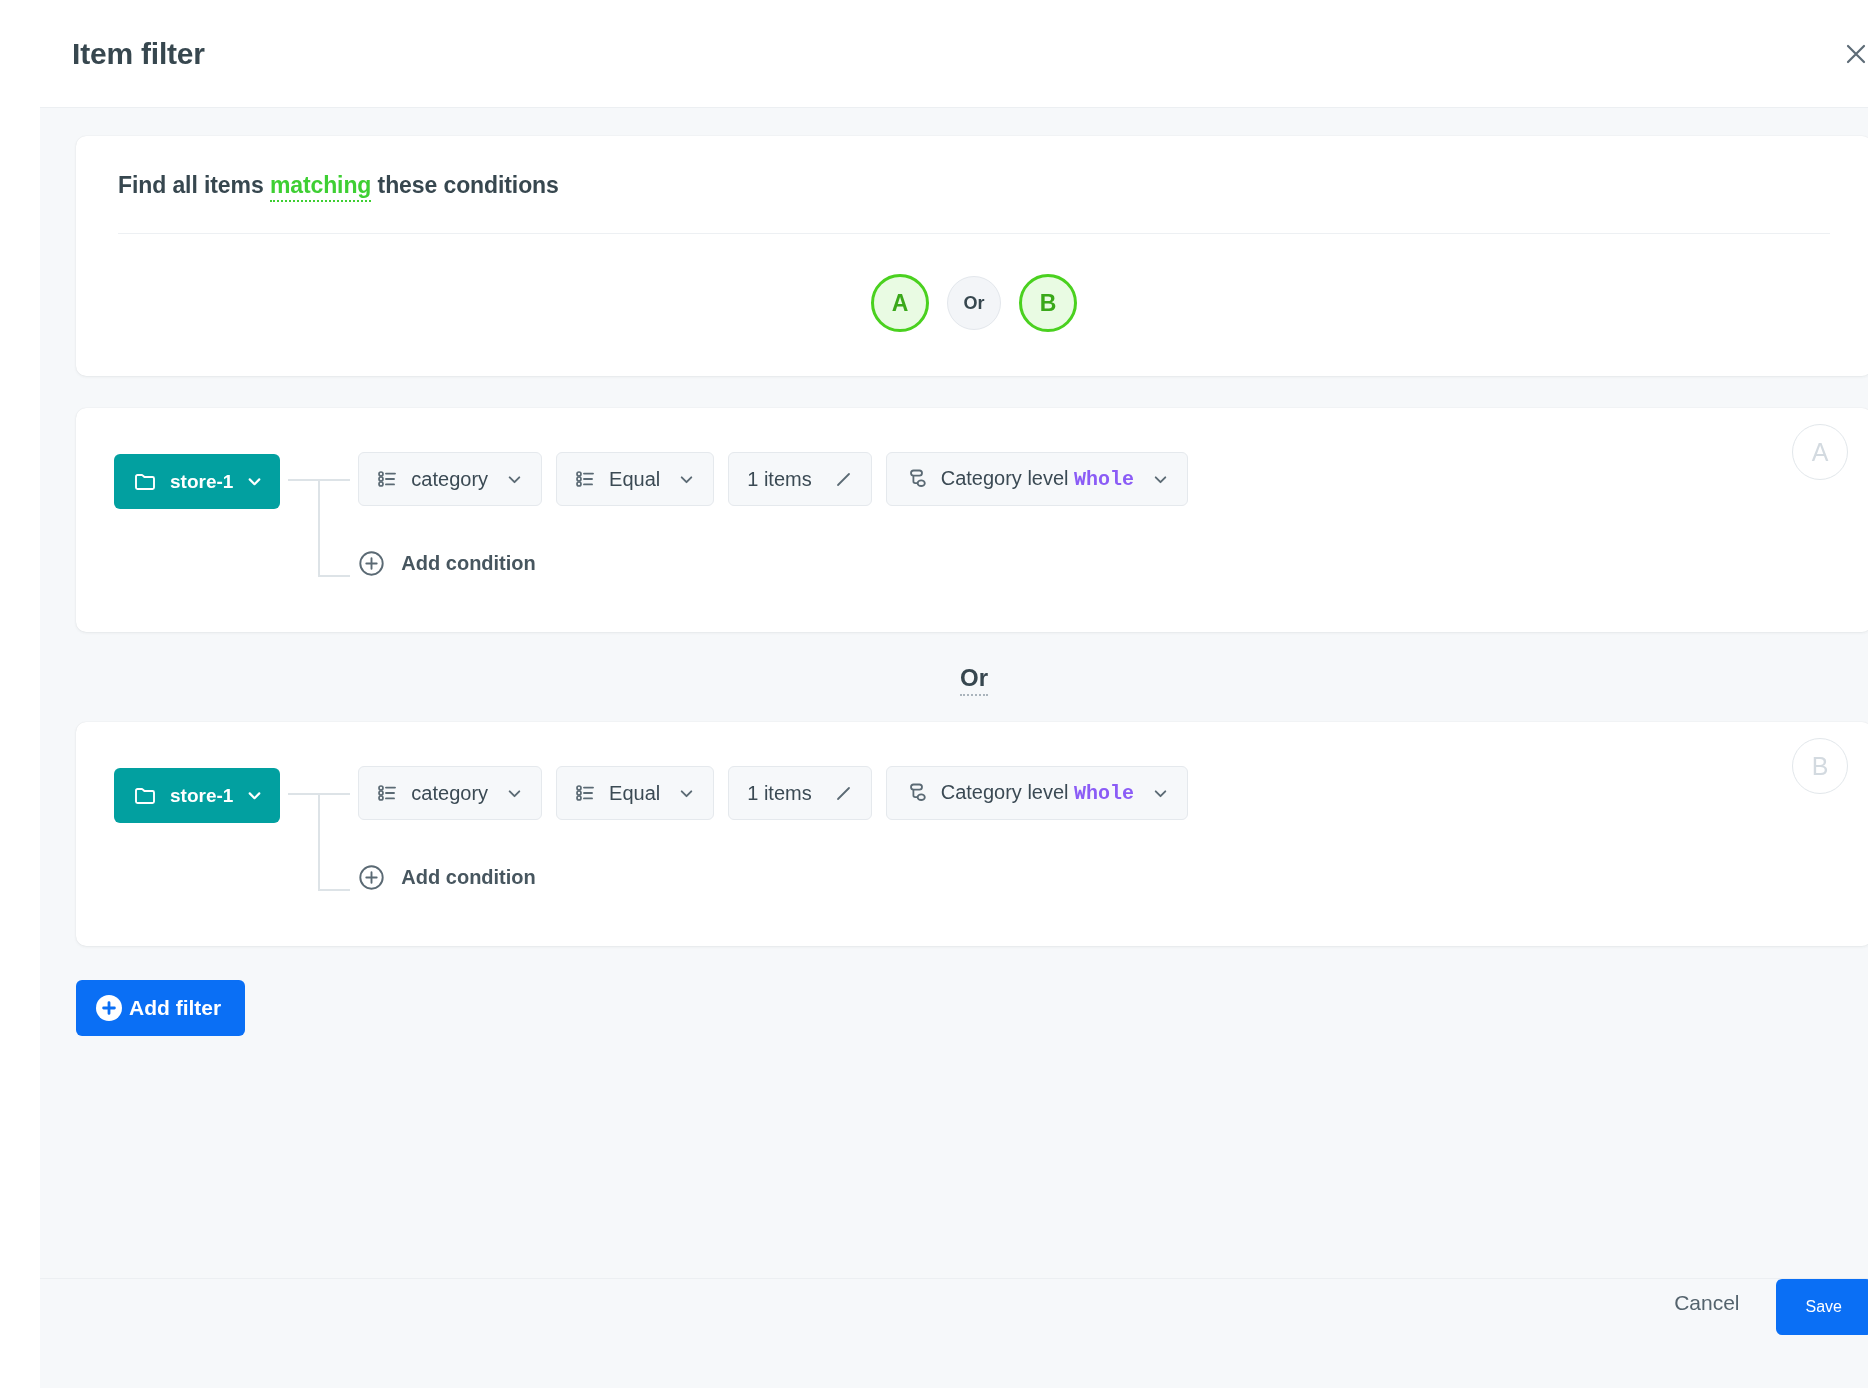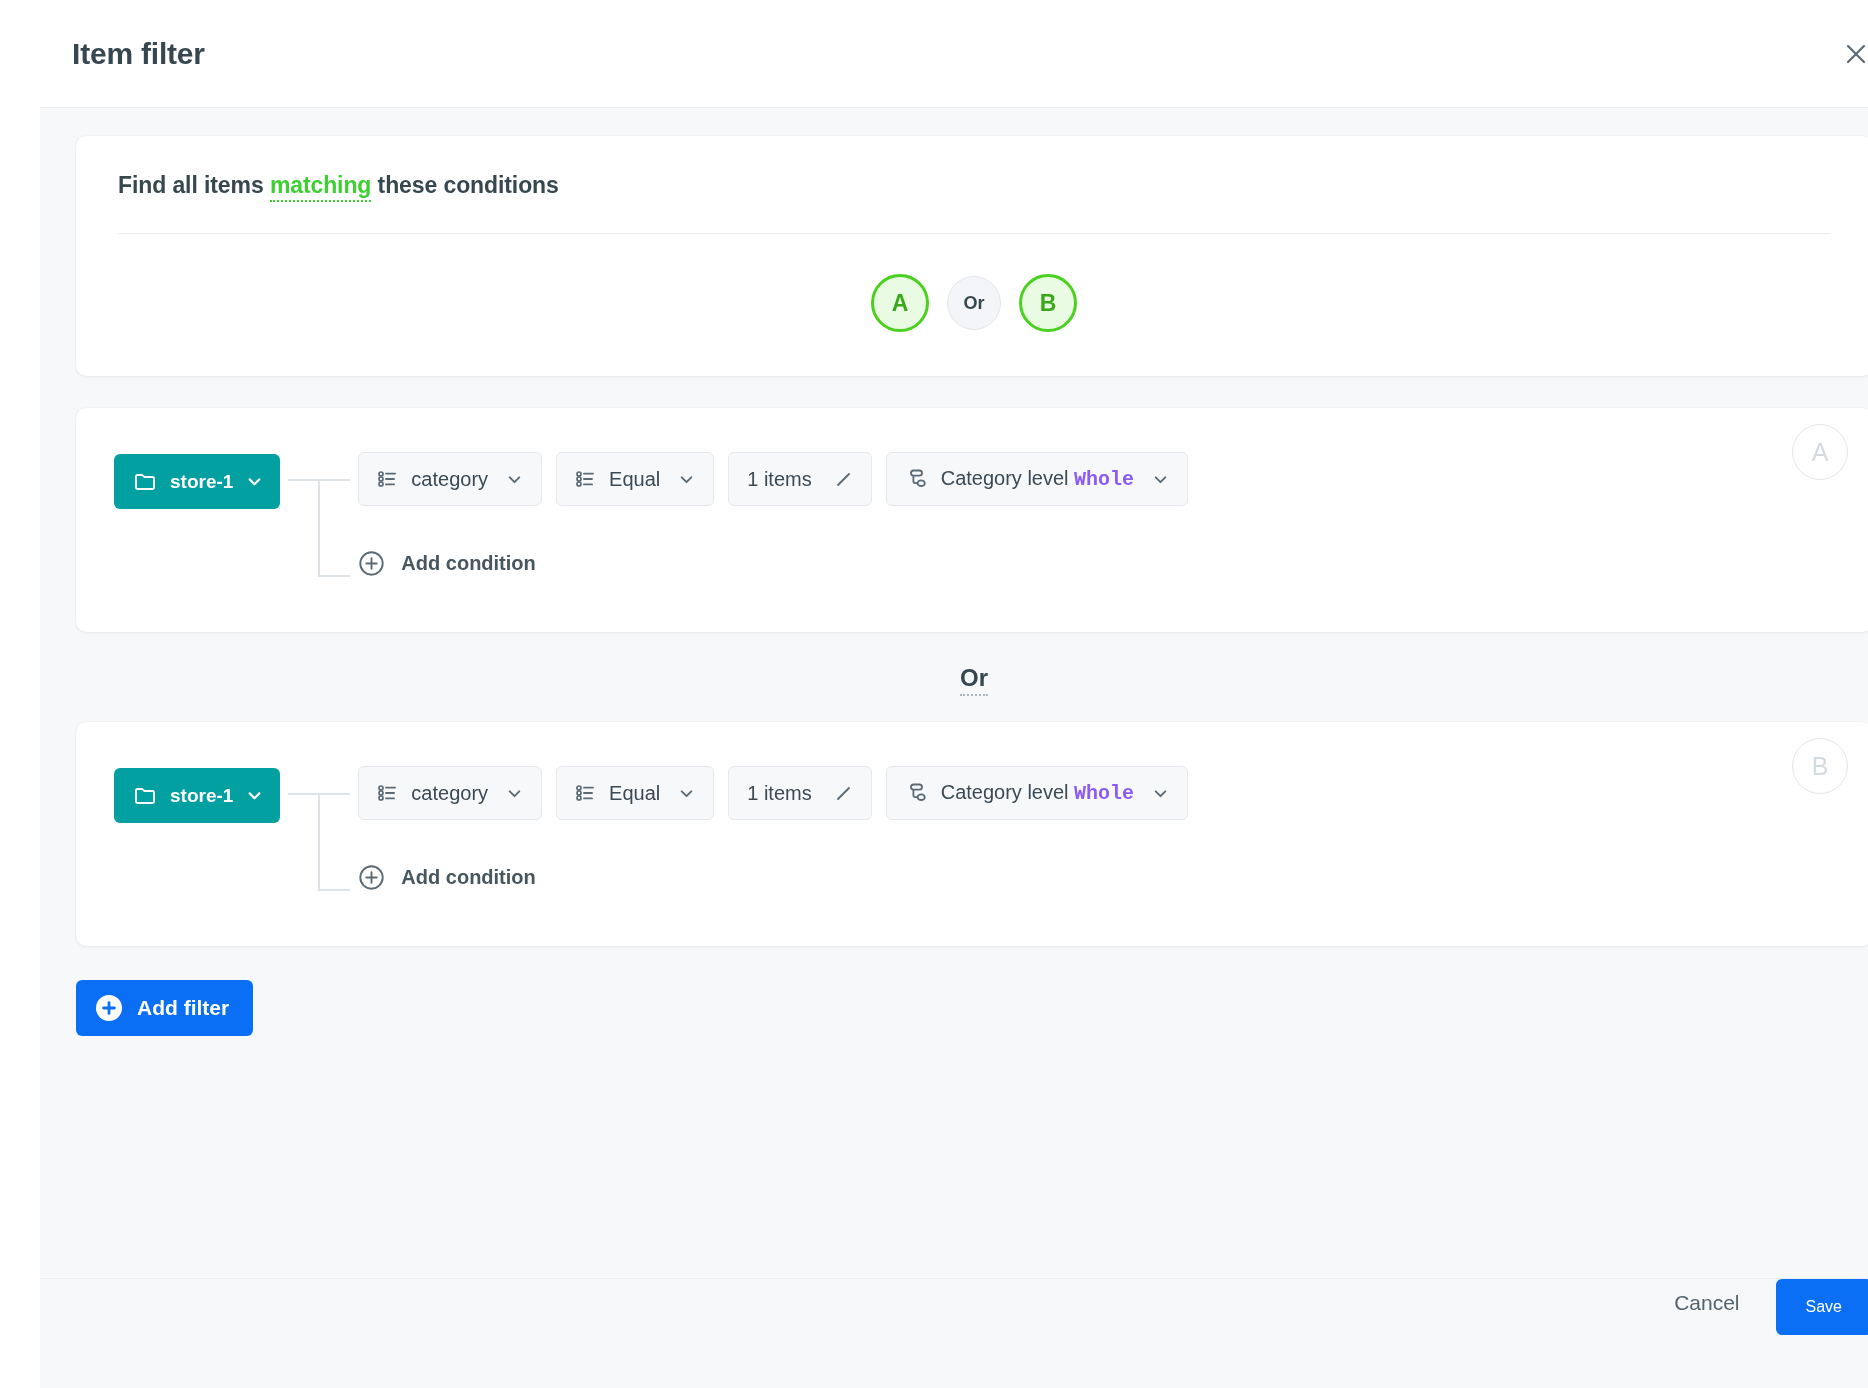--- a/index.html
+++ b/index.html
@@ -233,21 +233,21 @@
   
   .add-filter-wrap { padding: 34px 0 0 0; }
   .add-filter-btn {
     background: #0a6ff5;
     color: #ffffff;
     border: none;
     border-radius: 6px;
     height: 56px;
     display: inline-flex;
     align-items: center;
-    gap: 15px;
+    gap: 7px;
     padding: 0 24px 0 20px;
     font-size: 21px;
     font-weight: 700;
     cursor: pointer;
     font-family: inherit;
   }
   .plus-circle {
     width: 26px; height: 26px;
     border-radius: 50%;
     background: #ffffff;

